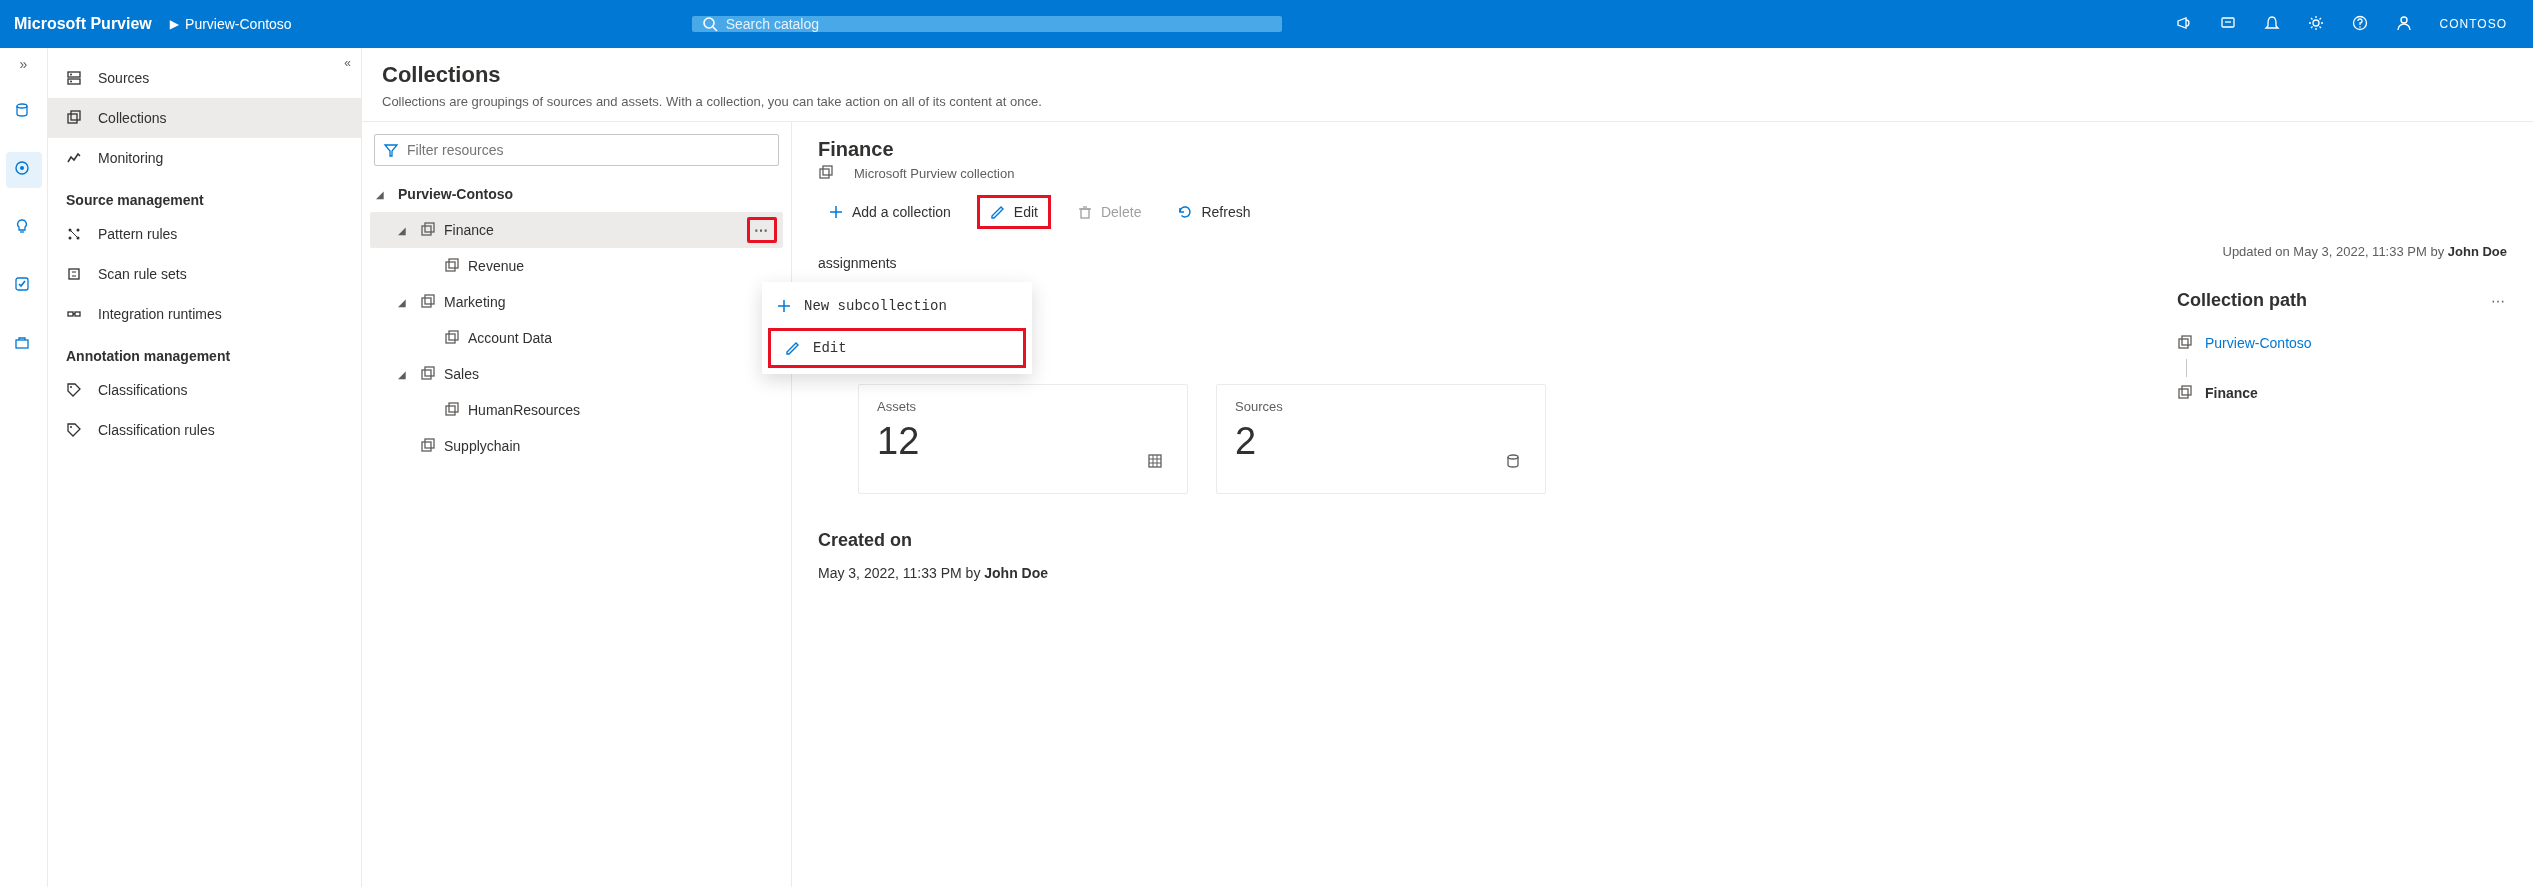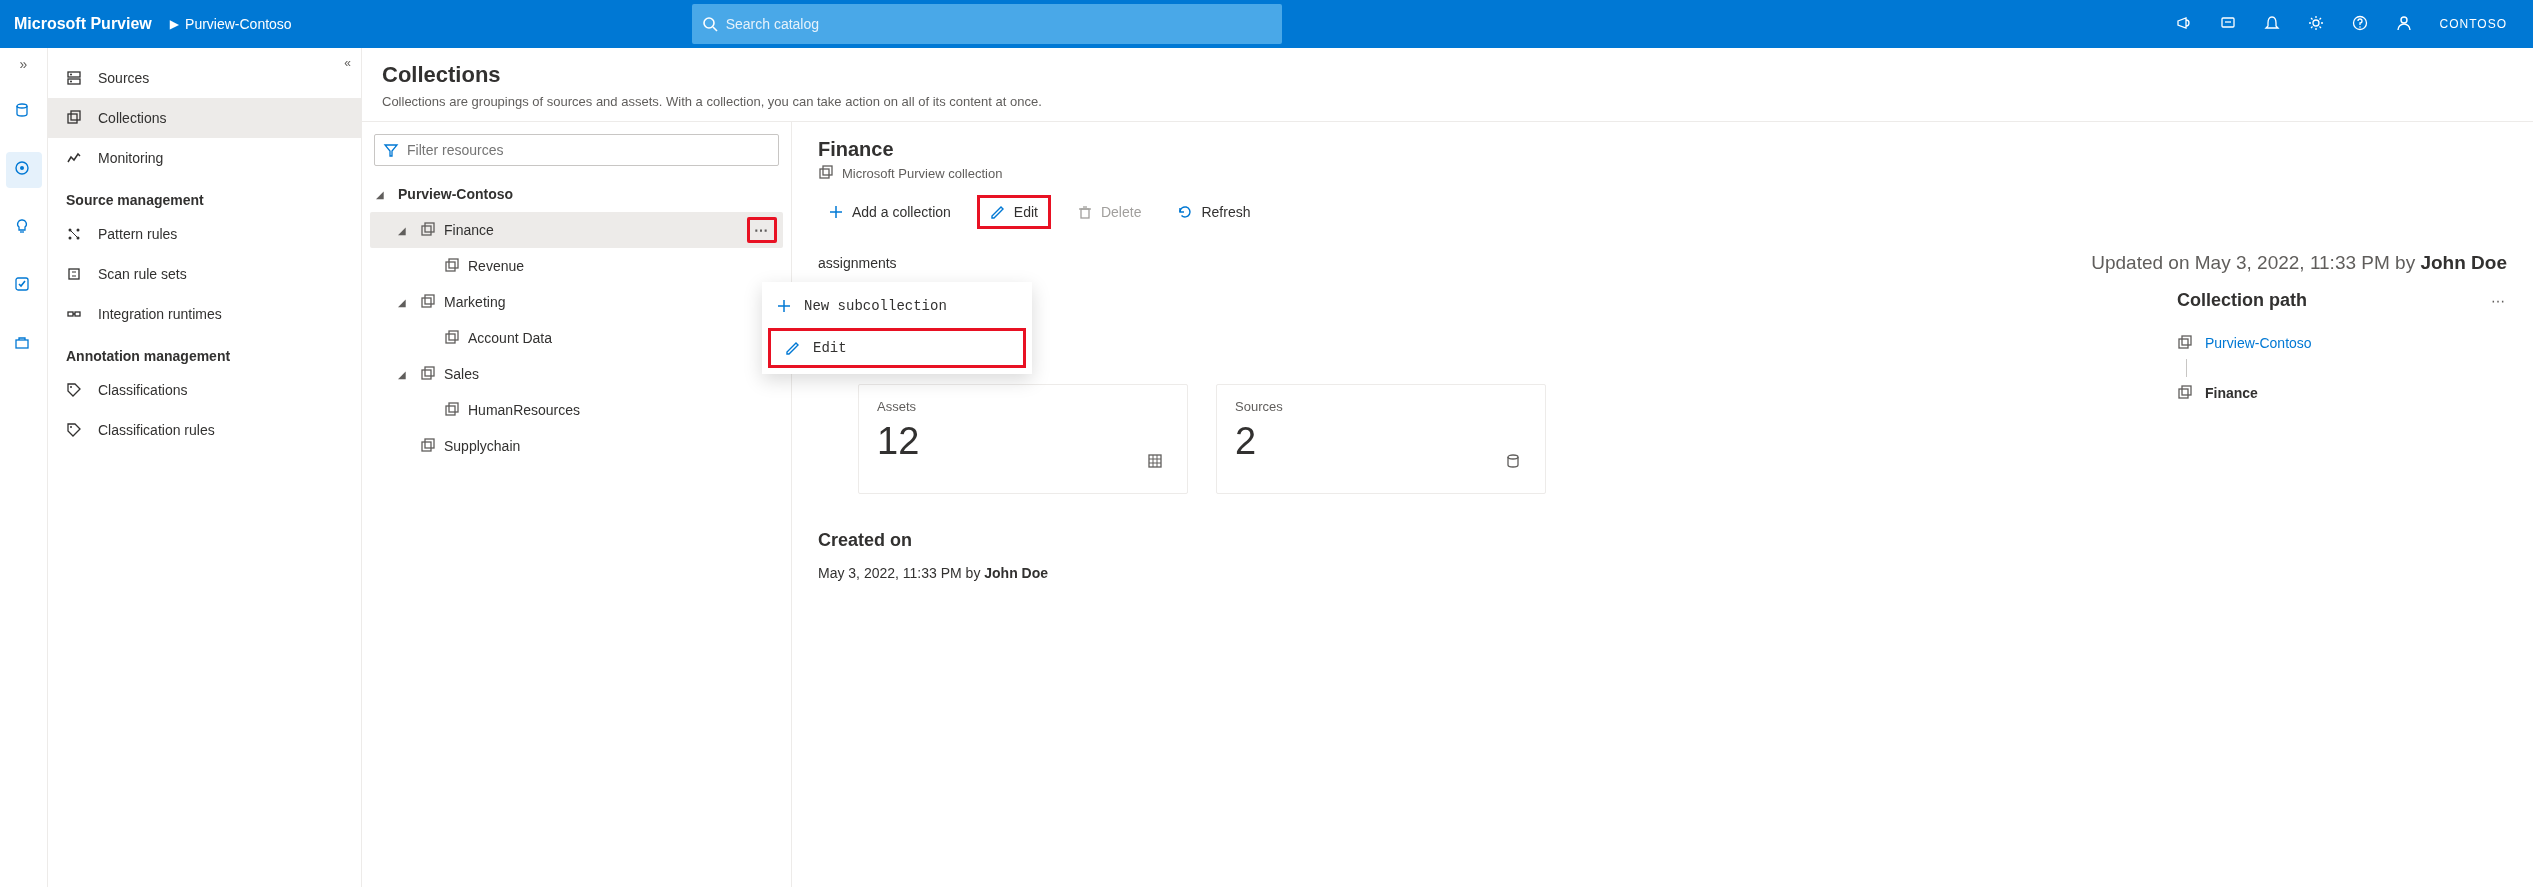--- a/index.html
+++ b/index.html
@@ -4,21 +4,21 @@
 <style>
   * { box-sizing: border-box; margin: 0; padding: 0; }
   body { font-family: "Segoe UI", -apple-system, sans-serif; font-size: 14px; color: #323130; background: #fff; width: 2533px; height: 887px; overflow: hidden; }
   
   
   .header { height: 48px; background: #0078d4; display: flex; align-items: center; color: #fff; }
   .header-brand { font-weight: 600; font-size: 16px; padding: 0 14px; }
   .header-caret { margin: 0 6px 0 4px; font-size: 12px; }
   .header-crumb { font-size: 14px; }
   .search-wrap { flex: 0 0 auto; margin-left: 400px; }
-  .search-box { width: 590px; height: 40px; background: #49a8e8; border: none; border-radius: 2px; display: flex; align-items: center; padding: 0 10px; color: #fff; }
+  .search-box { width: 590px; height: 16px; background: #49a8e8; border: none; border-radius: 2px; display: flex; align-items: center; padding: 0 10px; color: #fff; }
   .search-box svg { margin-right: 8px; }
   .search-input { flex: 1; background: transparent; border: none; color: #fff; font-size: 14px; outline: none; }
   .search-input::placeholder { color: #e6f2fb; }
   .header-right { margin-left: auto; display: flex; align-items: center; gap: 26px; padding-right: 26px; }
   .hdr-icon { width: 18px; height: 18px; display:flex; align-items:center; justify-content:center; cursor:pointer; }
   .tenant { font-size: 12px; letter-spacing: 1px; }
 
   
   .main { display: flex; height: calc(100% - 48px); }
   
@@ -60,29 +60,29 @@
   
   
   .ctx-menu { position:absolute; top:160px; left:400px; width:270px; background:#fff; box-shadow:0 6px 18px rgba(0,0,0,.15); padding:4px 0; z-index:5;font-family:Liberation Mono, monospace; }
   .ctx-item { height:40px; display:flex; align-items:center; gap:12px; padding:0 14px; cursor:pointer; }
   .ctx-item.red { border:3px solid #e81123; margin:2px 6px; }
   .ctx-item svg { flex:0 0 16px; }
   
   
   .detail { flex:1; padding: 16px 26px; position:relative; }
   .det-title { font-size: 20px; font-weight:600; }
-  .det-sub { display:flex; align-items:center; gap:8px; color:#605e5c; font-size:13px; margin-top:4px; }
+  .det-sub { display:flex; align-items:center; gap:20px; color:#605e5c; font-size:13px; margin-top:4px; }
   .toolbar { display:flex; align-items:center; gap:16px; margin-top:14px; }
   .tb-btn { display:flex; align-items:center; gap:8px; height:34px; padding:0 10px; cursor:pointer; color:#323130; }
   .tb-btn svg { color:#0078d4; }
   .tb-btn.red { border:3px solid #e81123; }
   .tb-btn.dis { color:#a19f9d; cursor:default; }
   .tb-btn.dis svg { color:#a19f9d; }
   .assign-row { margin-top:26px; color:#323130; }
-  .updated { position:absolute; right:26px; top:130px; color:#605e5c; font-size:19px;text-align:right; }
+  .updated { position:absolute; right:26px; top:122px; color:#605e5c; font-size:13px;text-align:right; }
   .updated b { color:#323130; }
   
   .section-h { font-size:18px; font-weight:700; margin-top:36px; }
   .section-p { color:#605e5c; margin-top:14px; }
   
   .cards { display:flex; gap:28px; margin-top:26px;margin-left:40px; }
   .card { width:330px; height:110px; border:1px solid #edebe9; border-radius:2px; padding:14px 18px; position:relative; }
   .card-label { color:#605e5c; font-size:13px; }
   .card-val { font-size:38px; font-weight:350; margin-top:6px; }
   .card-icon { position:absolute; right:18px; bottom:18px; color:#605e5c; }

